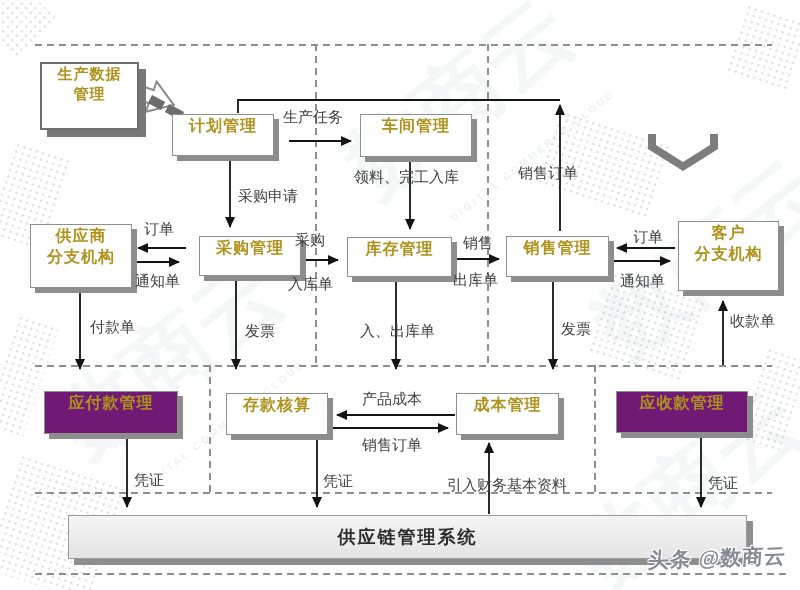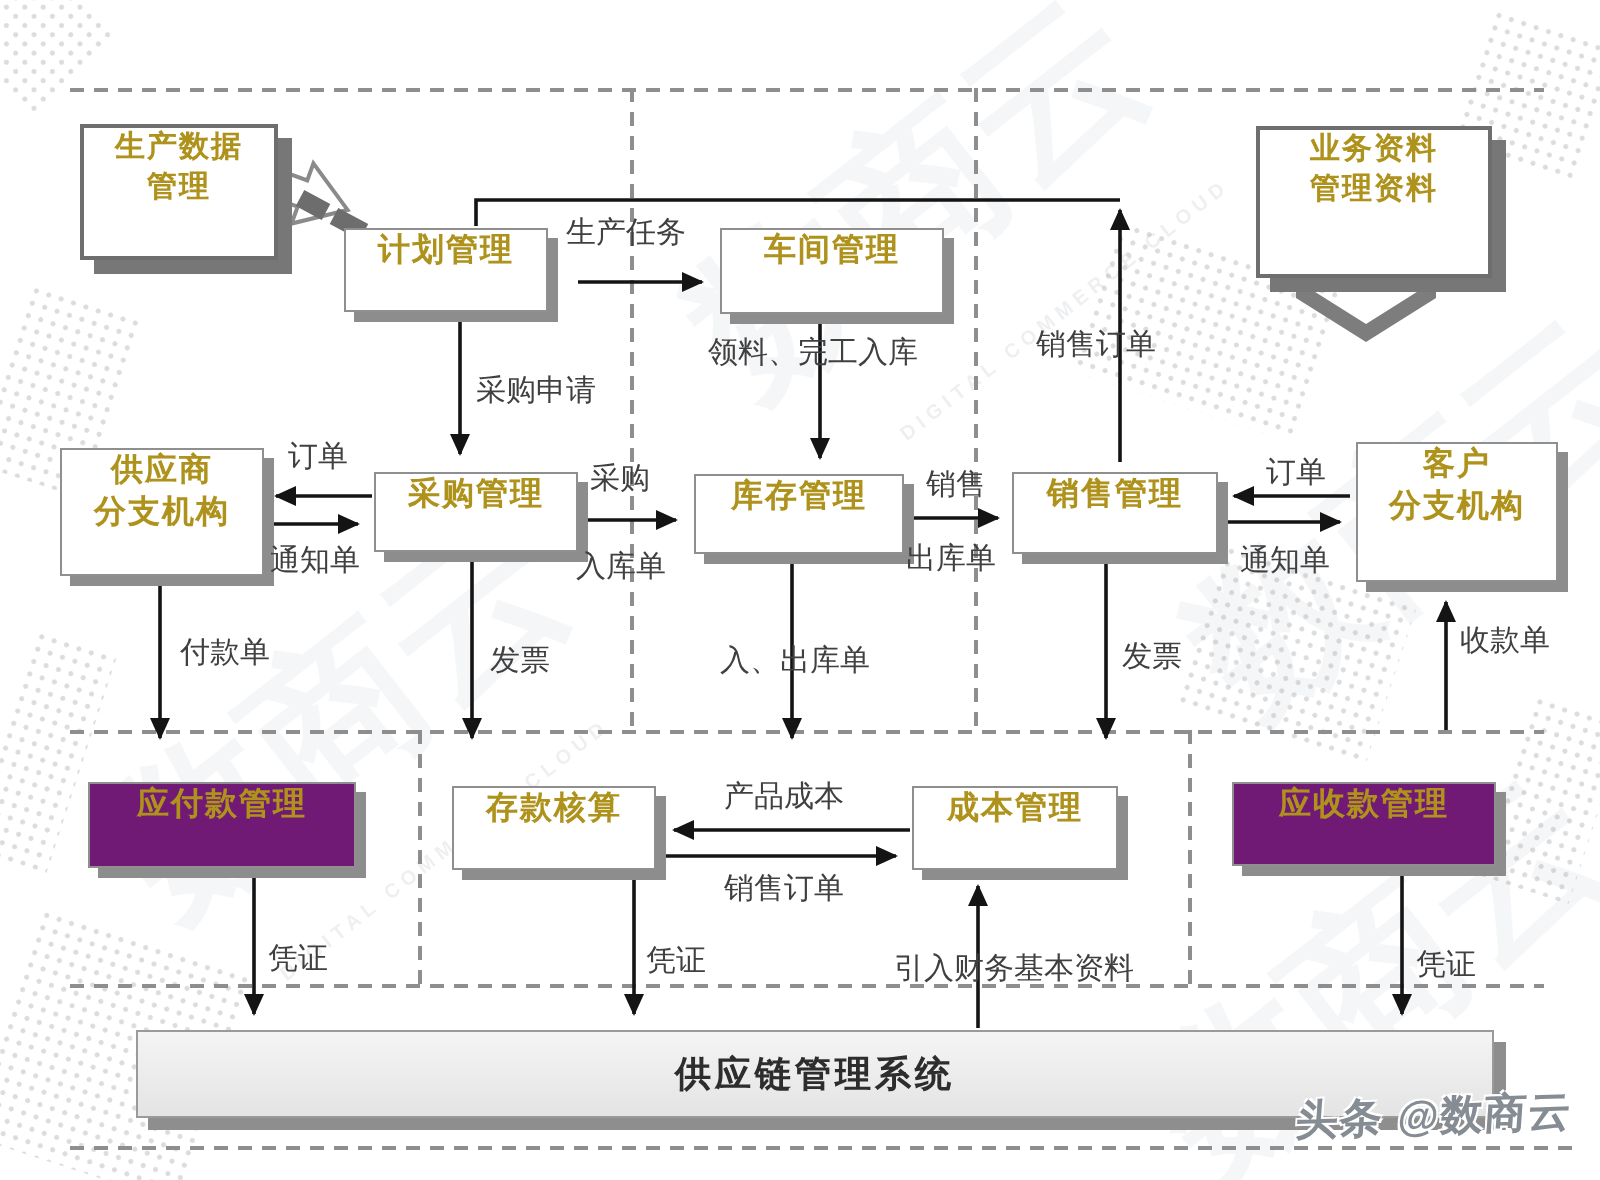--- a/index.html
+++ b/index.html
@@ -113,29 +113,25 @@
   <div class="bx big" style="left:40px;top:62px;width:95px;height:64px">
     <span>生产数据</span>
     <span>管理</span>
   </div>
   <div class="bx" style="left:172px;top:114px;width:100px;height:40px">
     <span>计划管理</span>
   </div>
   <div class="bx" style="left:360px;top:114px;width:110px;height:41px">
     <span>车间管理</span>
   </div>
-  <div class="bx big" style="left:628px;top:63px;width:114px;height:72px">
-    <span>业务资料</span>
-    <span>管理资料</span>
-  </div>
   <div class="bx" style="left:30px;top:224px;width:100px;height:62px">
     <span>供应商</span>
     <span>分支机构</span>
   </div>
-  <div class="bx" style="left:187px;top:236px;width:100px;height:38px">
+  <div class="bx" style="left:199px;top:236px;width:100px;height:38px">
     <span>采购管理</span>
   </div>
   <div class="bx" style="left:347px;top:237px;width:103px;height:38px">
     <span>库存管理</span>
   </div>
   <div class="bx" style="left:506px;top:236px;width:101px;height:39px">
     <span>销售管理</span>
   </div>
   <div class="bx" style="left:678px;top:221px;width:99px;height:68px">
     <span>客户</span>

